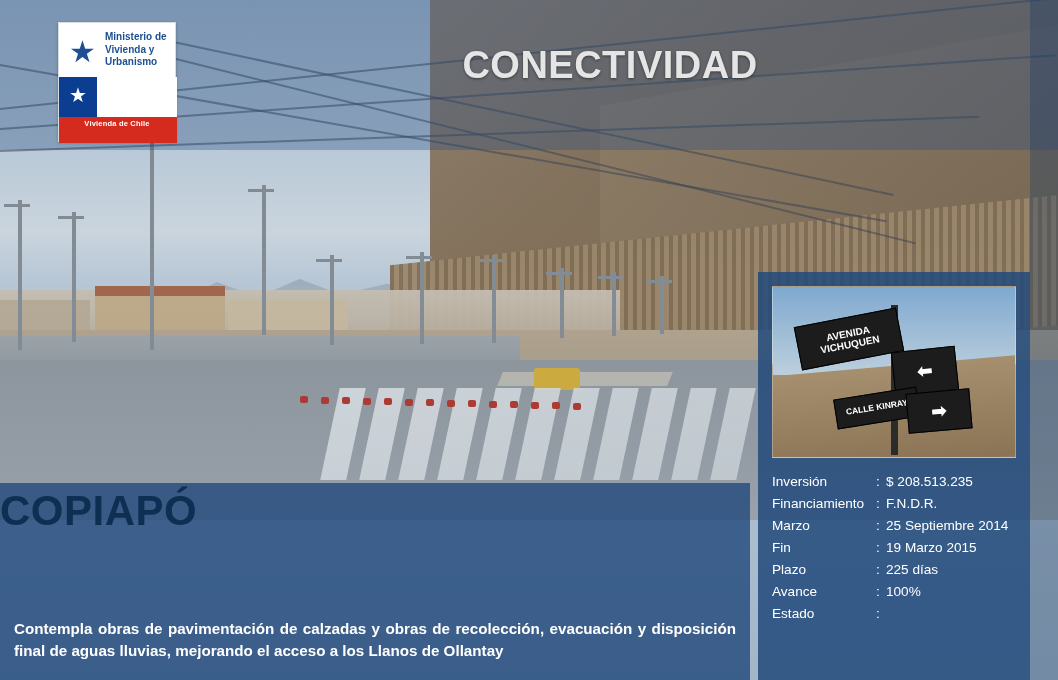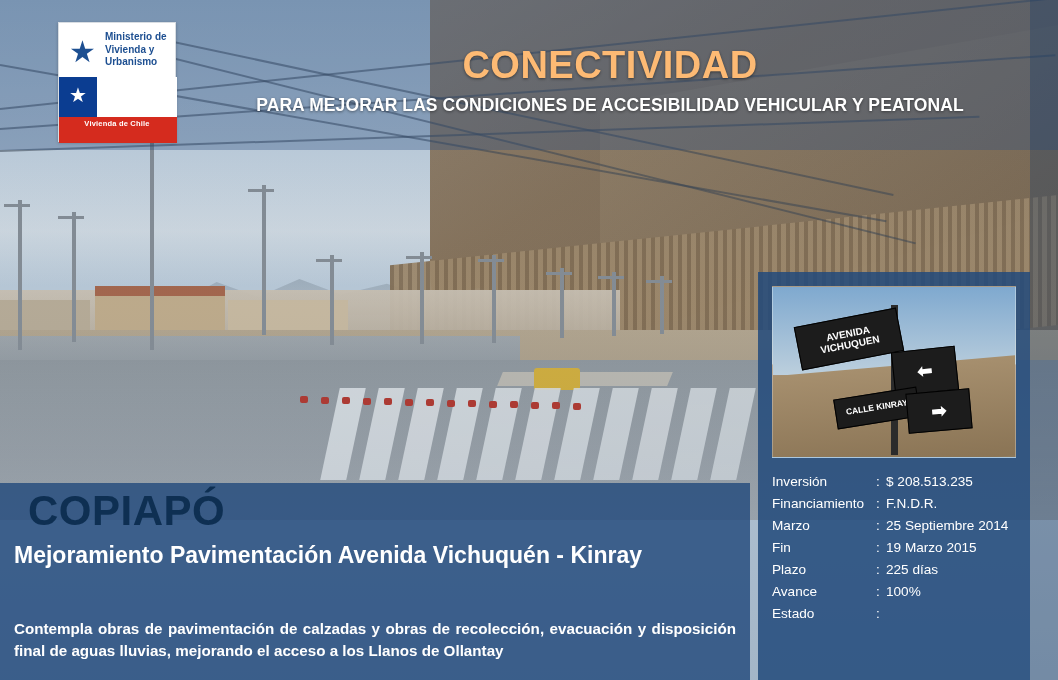--- a/index.html
+++ b/index.html
@@ -136,37 +136,37 @@
   .logo .gob {
     position:absolute; left:0; right:0; top:96px; text-align:center;
     font-size:7.5px; font-weight:bold; color:#fff; letter-spacing:.2px;
   }
   .logo .star-white {
     position:absolute; left:10px; top:62px; font-size:20px; line-height:1; color:#fff;
   }
 
   .title-main {
     position: absolute; left: 200px; top: 44px; width: 820px;
-    text-align: center; color: #fdba74; font-size: 38px; font-weight: bold;
+    text-align: center; color: #e5e5e5; font-size: 38px; font-weight: bold;
     letter-spacing: .5px; text-shadow: 0 1px 3px rgba(0,0,0,.45);
   }
   .title-sub {
     position: absolute; left: 200px; top: 95px; width: 820px;
     text-align: center; color: #fff; font-size: 17.5px; font-weight: bold;
     letter-spacing: .1px; text-shadow: 0 1px 3px rgba(0,0,0,.45);
   }
 
   
   .bottom-panel {
     position: absolute; left: 0; bottom: 0; width: 750px; height: 197px;
     background: rgba(35,74,124,.82);
     color: #fff;
   }
   .city {
-    position: absolute; left: 28px; top: 4px;
+    position: absolute; left: 0; top: 4px;
     font-size: 42px; font-weight: bold; color: #0e2f52;
     letter-spacing: .5px;
   }
   .project-name {
     position: absolute; left: 14px; top: 58px; width: 700px;
     font-size: 23px; font-weight: bold; color: #fff; line-height: 1.26;
   }
   .project-desc {
     position: absolute; left: 14px; top: 135px; width: 722px;
     font-size: 15.2px; font-weight: bold; color: #fff; line-height: 1.45;
@@ -307,26 +307,24 @@
         </div>
       </div>
       <div class="flag-blue"></div>
       <div class="flag-white"></div>
       <div class="flag-red"></div>
       <span class="star-white">★</span>
       <div class="gob">Vivienda de Chile</div>
     </div>
 
     <div class="title-main">CONECTIVIDAD</div>
-    <div class="title-sub">PARA MEJORAR LAS CONDICIONES DE ACCESIBILIDAD VEHICULAR Y PEATONAL</div>
   </div>
 
   <div class="bottom-panel">
     <div class="city">COPIAPÓ</div>
-    <div class="project-name">Mejoramiento Pavimentación Avenida Vichuquén - Kinray</div>
     <div class="project-desc">Contempla obras de pavimentación de calzadas y obras de recolección, evacuación y disposición final de aguas lluvias, mejorando el acceso a los Llanos de Ollantay</div>
   </div>
 
   <div class="side-card">
     <div class="side-photo">
       <div class="sp-sky"></div>
       <div class="sp-hill"></div>
       <div class="sp-pole"></div>
       <div class="sign sign-1">AVENIDA VICHUQUEN</div>
       <div class="sign sign-2">⬅</div>

